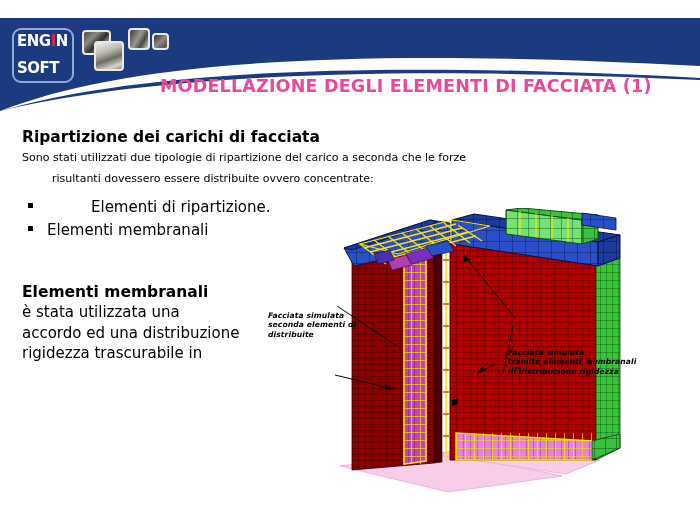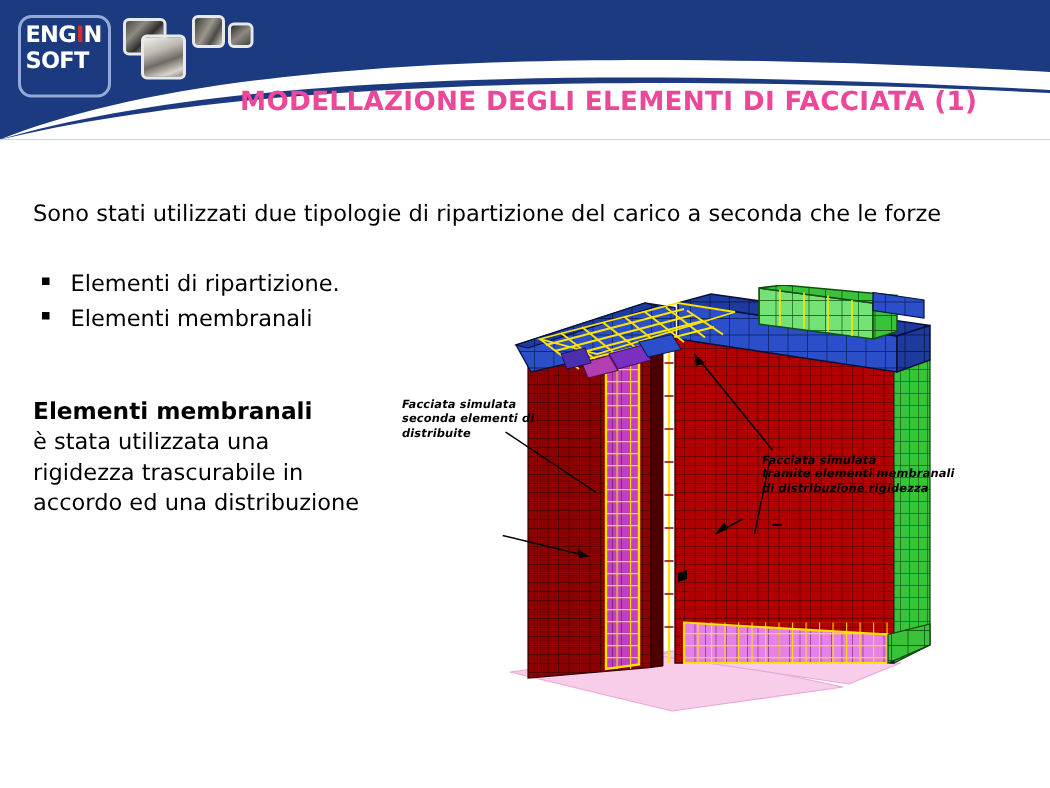--- a/index.html
+++ b/index.html
@@ -2,39 +2,39 @@
 <html><head>
 <meta charset="utf-8">
 <style>
   html,body{margin:0;padding:0;}
   body{
     width:700px;height:525px;overflow:hidden;
     background:#ffffff;
     font-family:"DejaVu Sans","Liberation Sans",sans-serif;
     position:relative;
   }
-  #slide{position:absolute;left:0;top:0;width:700px;height:499px;background:#fff;overflow:hidden;}
+  #slide{position:absolute;left:0;top:18px;width:700px;height:499px;background:#fff;overflow:hidden;}
 
   
   .header{position:absolute;left:0;top:0;width:700px;height:93px;overflow:hidden;}
   .header-bg{position:absolute;left:0;top:0;width:700px;height:93px;background:#1b3a80;}
   .swoosh{position:absolute;pointer-events:none;}
 
   .logo-box{
     position:absolute;left:12px;top:10px;width:62px;height:55px;
     border:2px solid #93a9d6;border-radius:9px;box-sizing:border-box;
   }
   .logo-text{
     position:absolute;left:17px;top:16px;width:62px;
     font-family:"DejaVu Sans","Liberation Sans",sans-serif;
     font-weight:bold;font-size:15px;line-height:15px;color:#ffffff;
     letter-spacing:-0.5px;
   }
   .logo-text .red{color:#d92b2b;}
-  .logo-line2{margin-top:2px;}
+  .logo-line2{margin-top:12px;}
 
   .thumbs{position:absolute;left:82px;top:8px;width:80px;height:55px;}
   .thumb{position:absolute;border:2px solid #e9e9e9;border-radius:4px;box-sizing:border-box;overflow:hidden;}
   .t1{left:0px;top:4px;width:29px;height:25px;
       background:linear-gradient(135deg,#4a4a48 0%,#8d8a80 30%,#2e2e2c 55%,#bdb9ae 80%,#55534e 100%);}
   .t2{left:12px;top:15px;width:30px;height:30px;
       background:linear-gradient(160deg,#f2f0ea 0%,#bdb9b0 35%,#6e6b64 60%,#d9d5cc 85%,#8a8780 100%);}
   .t3{left:46px;top:2px;width:22px;height:22px;
       background:linear-gradient(120deg,#3a3a38 0%,#9b978e 45%,#4c4a46 70%,#cfcbc2 100%);}
   .t4{left:70px;top:7px;width:17px;height:17px;
@@ -48,21 +48,21 @@
   }
 
   
   .body-area{position:absolute;left:0;top:93px;width:700px;height:382px;}
   .h-sub{
     position:absolute;font-family:"DejaVu Sans","Liberation Sans",sans-serif;
     font-weight:bold;color:#000;font-size:15.5px;
   }
   .p-line{
     position:absolute;font-family:"DejaVu Sans","Liberation Sans",sans-serif;
-    color:#000;font-size:15px;white-space:nowrap;
+    color:#000;font-size:11px;white-space:nowrap;
   }
   .bullet-row{position:absolute;display:flex;align-items:baseline;}
   .bullet-sq{
     display:inline-block;width:5px;height:5px;background:#000;
     margin-right:14px;position:relative;top:-4px;flex:none;
   }
   .bullet-txt{font-size:15px;color:#000;white-space:nowrap;
     font-family:"DejaVu Sans","Liberation Sans",sans-serif;}
 
   .mem-block{position:absolute;left:22px;top:172px;width:250px;}
@@ -72,21 +72,21 @@
     font-family:"DejaVu Sans","Liberation Sans",sans-serif;}
 
   
   .model{position:absolute;left:330px;top:190px;width:340px;height:290px;}
   .model svg{display:block;}
 
   
   .callout{
     position:absolute;font-family:"DejaVu Sans","Liberation Sans",sans-serif;
     font-size:7.6px;font-weight:bold;font-style:italic;color:#000;
-    line-height:9.4px;letter-spacing:0.1px;
+    line-height:9.4px;letter-spacing:0.1px;margin-top:28px;
   }
   .callout-a{left:268px;top:265px;width:120px;}
   .callout-b{left:508px;top:302px;width:150px;}
   .lead{position:absolute;pointer-events:none;}
 
   
   .footer{position:absolute;left:0;top:475px;width:700px;height:50px;background:#fff;}
 </style>
 </head>
 <body>
@@ -113,37 +113,39 @@
       <div class="thumb t3"></div>
       <div class="thumb t4"></div>
       <div class="thumb t2"></div>
     </div>
 
     <div class="slide-title">MODELLAZIONE DEGLI ELEMENTI DI FACCIATA (1)</div>
   </div>
 
   <div class="body-area">
 
+    <div class="h-sub" style="left:22px;top:17px;">Ripartizione dei carichi di facciata</div>
 
     <div class="p-line" style="left:22px;top:40px;">Sono stati utilizzati due tipologie di ripartizione del carico a seconda che le forze</div>
-
-    <div class="bullet-row" style="left:28px;top:87px;">
+    <div class="p-line" style="left:52px;top:61px;">risultanti dovessero essere distribuite ovvero concentrate:</div>
+
+    <div class="bullet-row" style="left:28px;top:87px;gap:44px;">
       <span class="bullet-sq"></span>
       <span class="bullet-txt">Elementi di ripartizione.</span>
     </div>
     <div class="bullet-row" style="left:28px;top:110px;">
       <span class="bullet-sq"></span>
       <span class="bullet-txt">Elementi membranali</span>
     </div>
 
     <div class="mem-block">
       <div class="mem-title">Elementi membranali</div>
       <div class="mem-line">è stata utilizzata una</div>
+      <div class="mem-line">accordo ed una distribuzione</div>
       <div class="mem-line">rigidezza trascurabile in</div>
-      <div class="mem-line">accordo ed una distribuzione</div>
     </div>
   </div>
 
   <div class="model">
     <svg width="340" height="290" viewBox="0 0 340 290">
       <defs>
         <pattern id="meshRed" width="7" height="6" patternUnits="userSpaceOnUse">
           <rect width="7" height="6" fill="#b20000"></rect>
           <path d="M0,0 L7,0 M0,0 L0,6" stroke="#3a0000" stroke-width="0.7"></path>
         </pattern>

